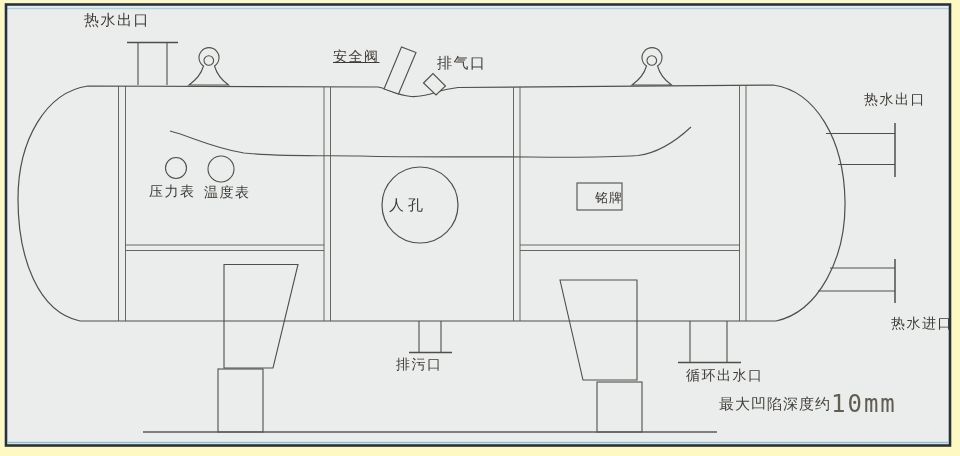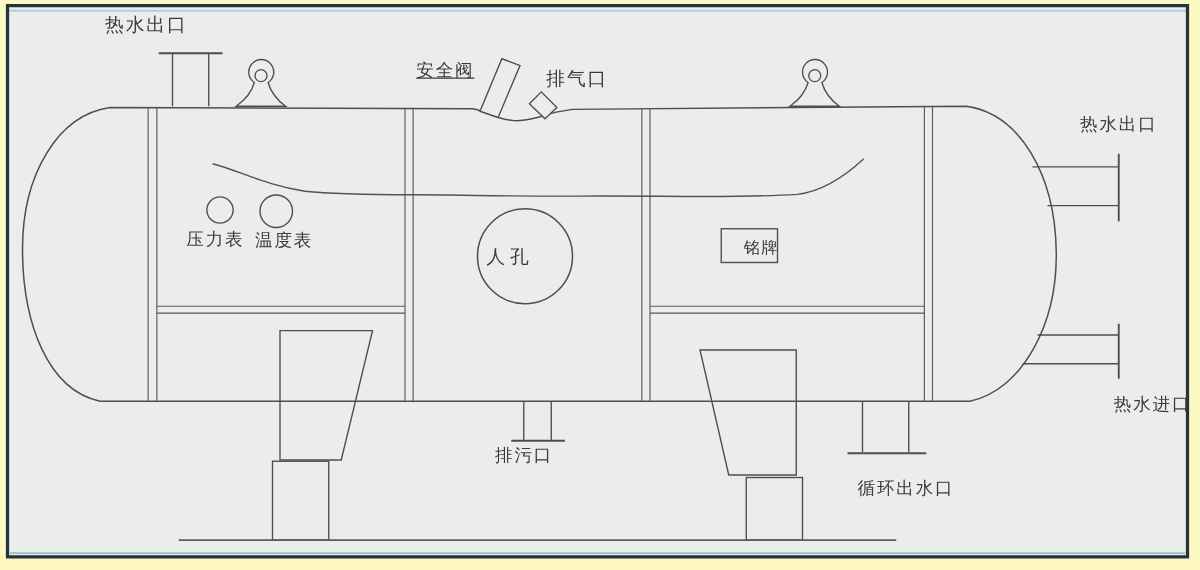--- a/index.html
+++ b/index.html
@@ -123,17 +123,21 @@
 
   <div class="lbl lbl-lg" style="left:84px;top:11px;" id="hot-water-outlet-label">热水出口</div>
   <div class="lbl" style="left:333px;top:48px;text-decoration:underline;" id="safety-valve-label">安全阀</div>
   <div class="lbl lbl-lg" style="left:437px;top:54px;text-align:right;" id="vent-port-label">排气口</div>
   <div class="lbl" style="left:864px;top:91px;" id="circulation-inlet-label">热水出口</div>
   <div class="lbl" style="left:149px;top:183px;" id="pressure-gauge-label">压力表</div>
   <div class="lbl" style="left:204px;top:184px;" id="temperature-gauge-label">温度表</div>
   <div class="lbl lbl-lg" style="left:382px;top:196px;" id="manhole-label">人孔</div>
   <div class="lbl lbl-sm" style="left:577px;top:189px;" id="nameplate-label">铭牌</div>
   <div class="lbl" style="left:380px;top:356px;margin-left:16px;" id="drain-port-label">排污口</div>
-  <div class="lbl" style="left:686px;top:367px;margin-top:15px;" id="circulation-outlet-label">循环出水口</div>
+  <div class="lbl" style="left:686px;top:367px;" id="circulation-outlet-label">循环出水口</div>
   <div class="lbl" style="left:891px;top:315px;" id="hot-water-inlet-label">热水进口</div>
 
+  <div id="dent-note" class="lbl" style="left:719px;top:394px;">
+    <span class="prefix">最大凹陷深度约</span>
+    <span class="value">10mm</span>
+  </div>
 
 </div>
 
 </body></html>

